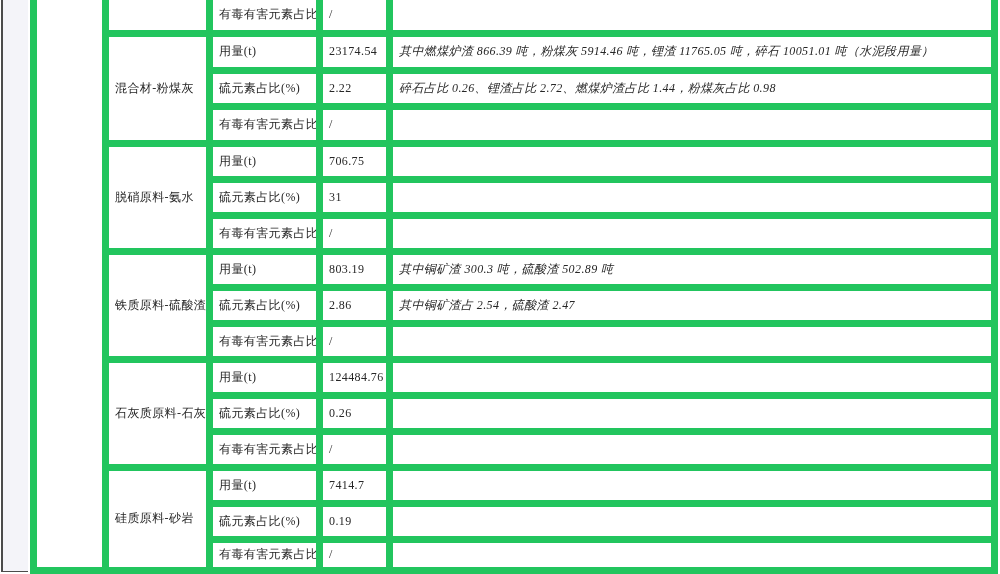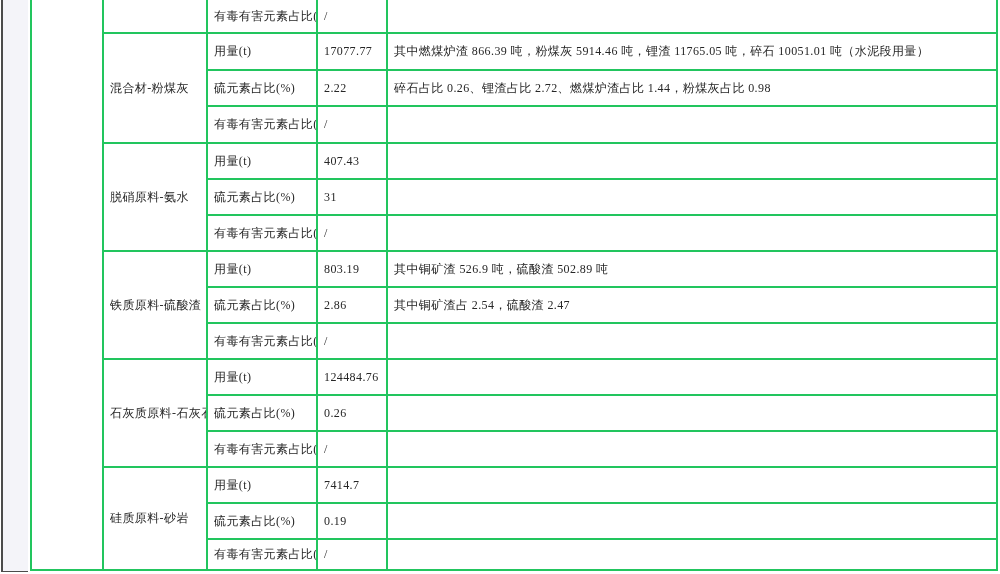--- a/index.html
+++ b/index.html
@@ -24,39 +24,39 @@
   }
   table.grid {
     position: absolute;
     left: 30px; top: 0;
     width: 968px;
     border-collapse: collapse;
     table-layout: fixed;
     border-top: none;
   }
   table.grid td {
-    border: 2px solid #22c55e;
+    border: 7px solid #22c55e;
     padding: 0 6px;
     font-size: 12px;
     color: #262626;
     vertical-align: middle;
     white-space: nowrap;
     overflow: hidden;
     letter-spacing: 0.4px;
   }
   tr.row-first td { border-top: none; }
   tr { height: 36px; }
   tr.row-first { height: 33px; }
   tr.row-tall { height: 37px; }
   tr.row-last { height: 31px; }
   td.col-gutter { background: #ffffff; }
   td.col-material { letter-spacing: 0.6px; }
   td.col-label { padding-left: 5px; padding-right: 2px; letter-spacing: 0.2px; }
   td.col-value { padding-left: 6px; letter-spacing: 0.6px; }
-  td.col-note { padding-left: 6px; letter-spacing: 0.3px; }
+  td.col-note { padding-left: 6px; letter-spacing: 0.3px; font-style: italic; }
 </style>
 </head>
 <body>
 
 <div class="viewport">
   <div class="page-edge-strip"></div>
   <table class="grid">
     <colgroup>
       <col style="width:72px">
       <col style="width:104px">
@@ -68,54 +68,54 @@
         <tr class="row-first">
           <td class="col-gutter" rowspan="16"></td>
           <td class="col-material"></td>
           <td class="col-label">有毒有害元素占比(%)</td>
           <td class="col-value">/</td>
           <td class="col-note"></td>
         </tr>
         <tr class="row-tall">
           <td class="col-material" rowspan="3">混合材-粉煤灰</td>
           <td class="col-label">用量(t)</td>
-          <td class="col-value">17077.77</td>
+          <td class="col-value">23174.54</td>
           <td class="col-note">其中燃煤炉渣 866.39 吨，粉煤灰 5914.46 吨，锂渣 11765.05 吨，碎石 10051.01 吨（水泥段用量）</td>
         </tr>
         <tr>
           <td class="col-label">硫元素占比(%)</td>
           <td class="col-value">2.22</td>
           <td class="col-note">碎石占比 0.26、锂渣占比 2.72、燃煤炉渣占比 1.44，粉煤灰占比 0.98</td>
         </tr>
         <tr class="row-tall">
           <td class="col-label">有毒有害元素占比(%)</td>
           <td class="col-value">/</td>
           <td class="col-note"></td>
         </tr>
         <tr>
           <td class="col-material" rowspan="3">脱硝原料-氨水</td>
           <td class="col-label">用量(t)</td>
-          <td class="col-value">407.43</td>
+          <td class="col-value">706.75</td>
           <td class="col-note"></td>
         </tr>
         <tr>
           <td class="col-label">硫元素占比(%)</td>
           <td class="col-value">31</td>
           <td class="col-note"></td>
         </tr>
         <tr>
           <td class="col-label">有毒有害元素占比(%)</td>
           <td class="col-value">/</td>
           <td class="col-note"></td>
         </tr>
         <tr>
           <td class="col-material" rowspan="3">铁质原料-硫酸渣</td>
           <td class="col-label">用量(t)</td>
           <td class="col-value">803.19</td>
-          <td class="col-note">其中铜矿渣 526.9 吨，硫酸渣 502.89 吨</td>
+          <td class="col-note">其中铜矿渣 300.3 吨，硫酸渣 502.89 吨</td>
         </tr>
         <tr>
           <td class="col-label">硫元素占比(%)</td>
           <td class="col-value">2.86</td>
           <td class="col-note">其中铜矿渣占 2.54，硫酸渣 2.47</td>
         </tr>
         <tr>
           <td class="col-label">有毒有害元素占比(%)</td>
           <td class="col-value">/</td>
           <td class="col-note"></td>

